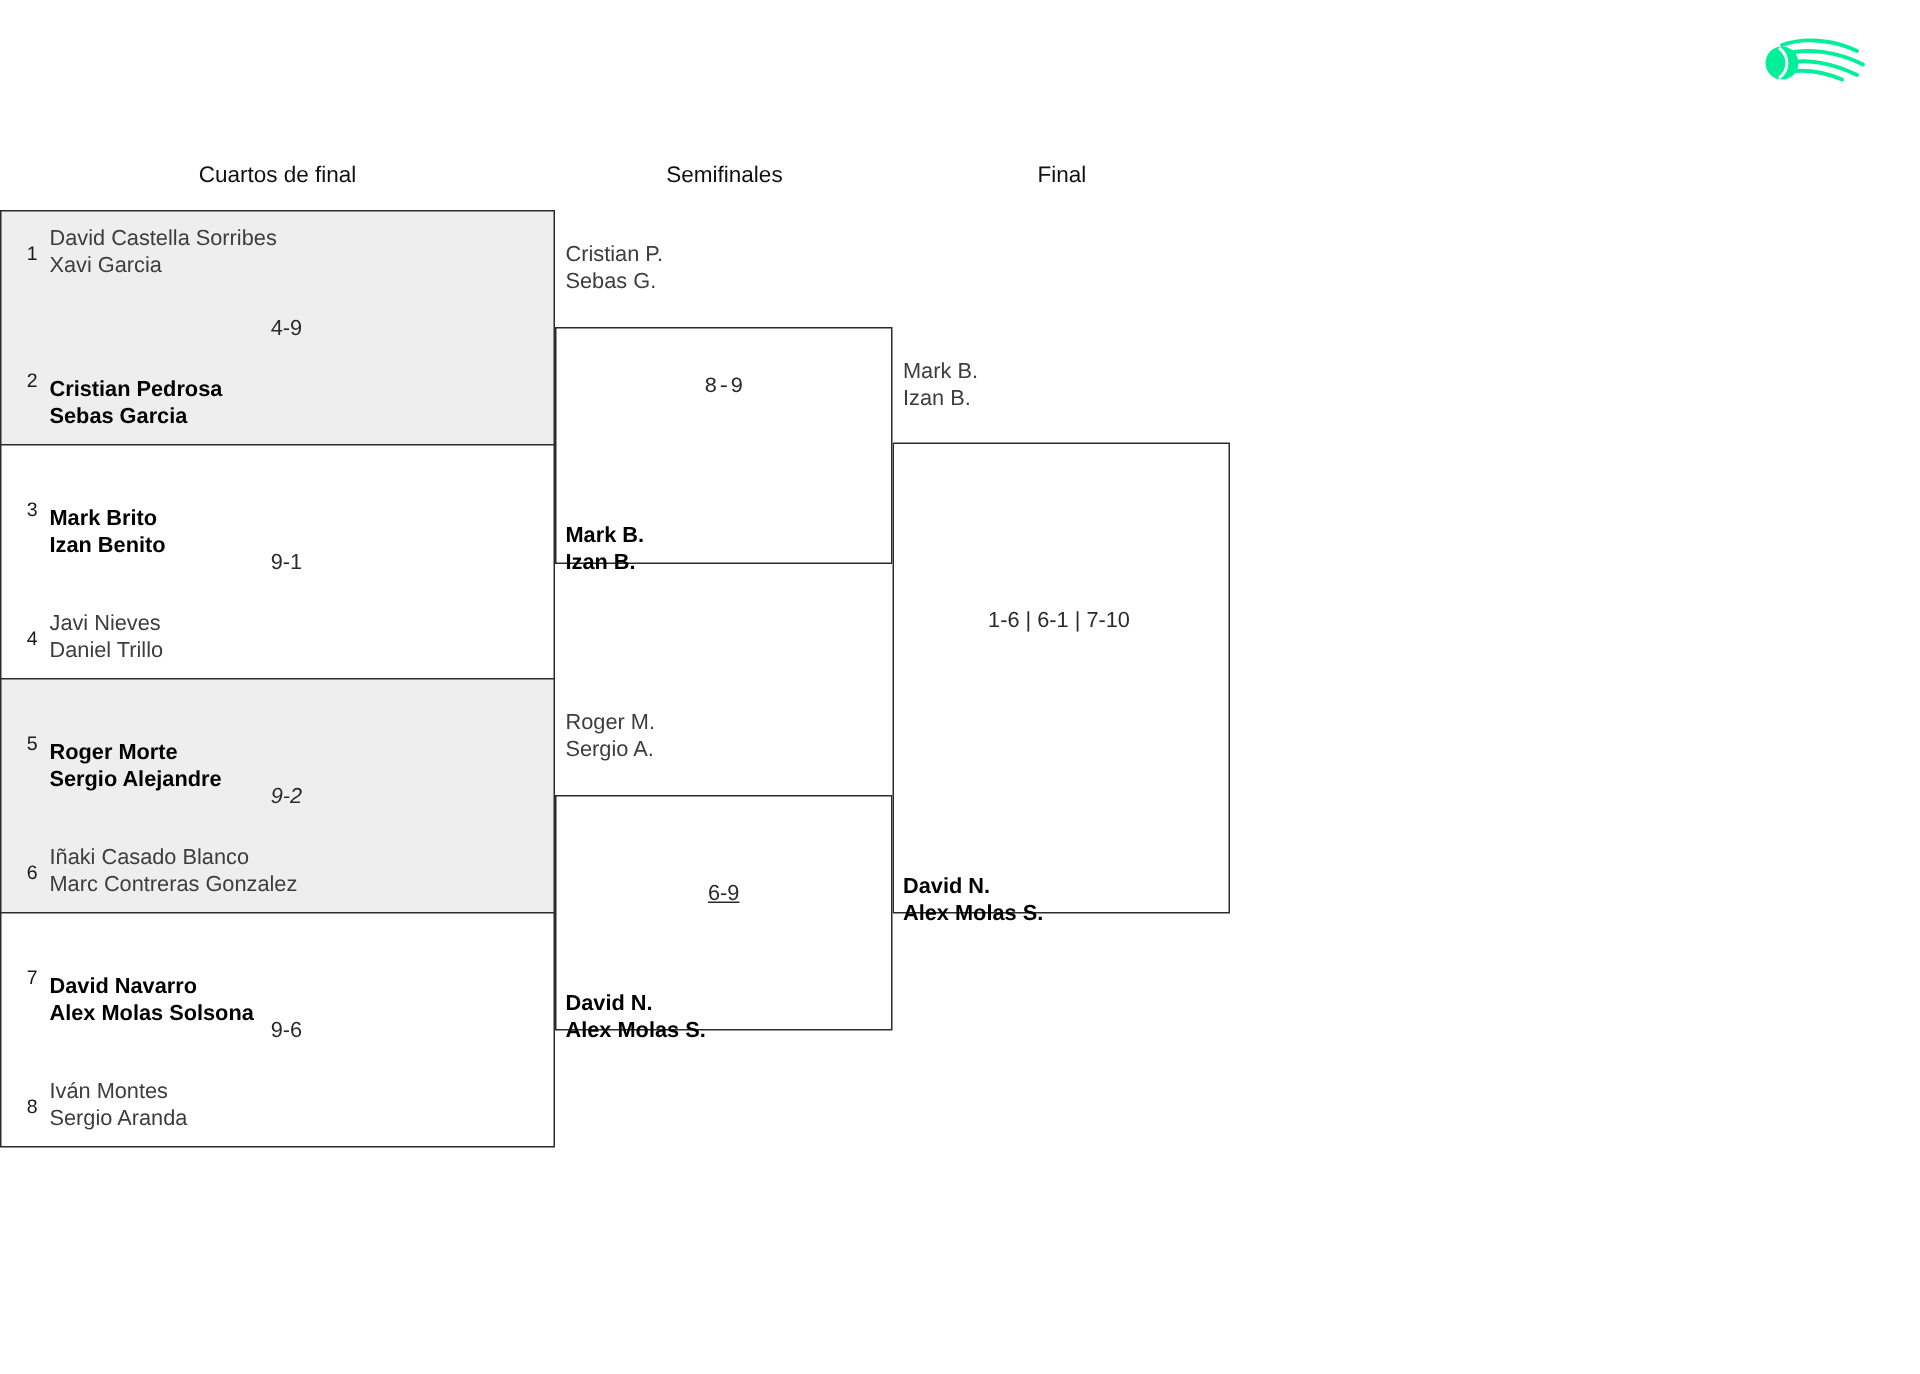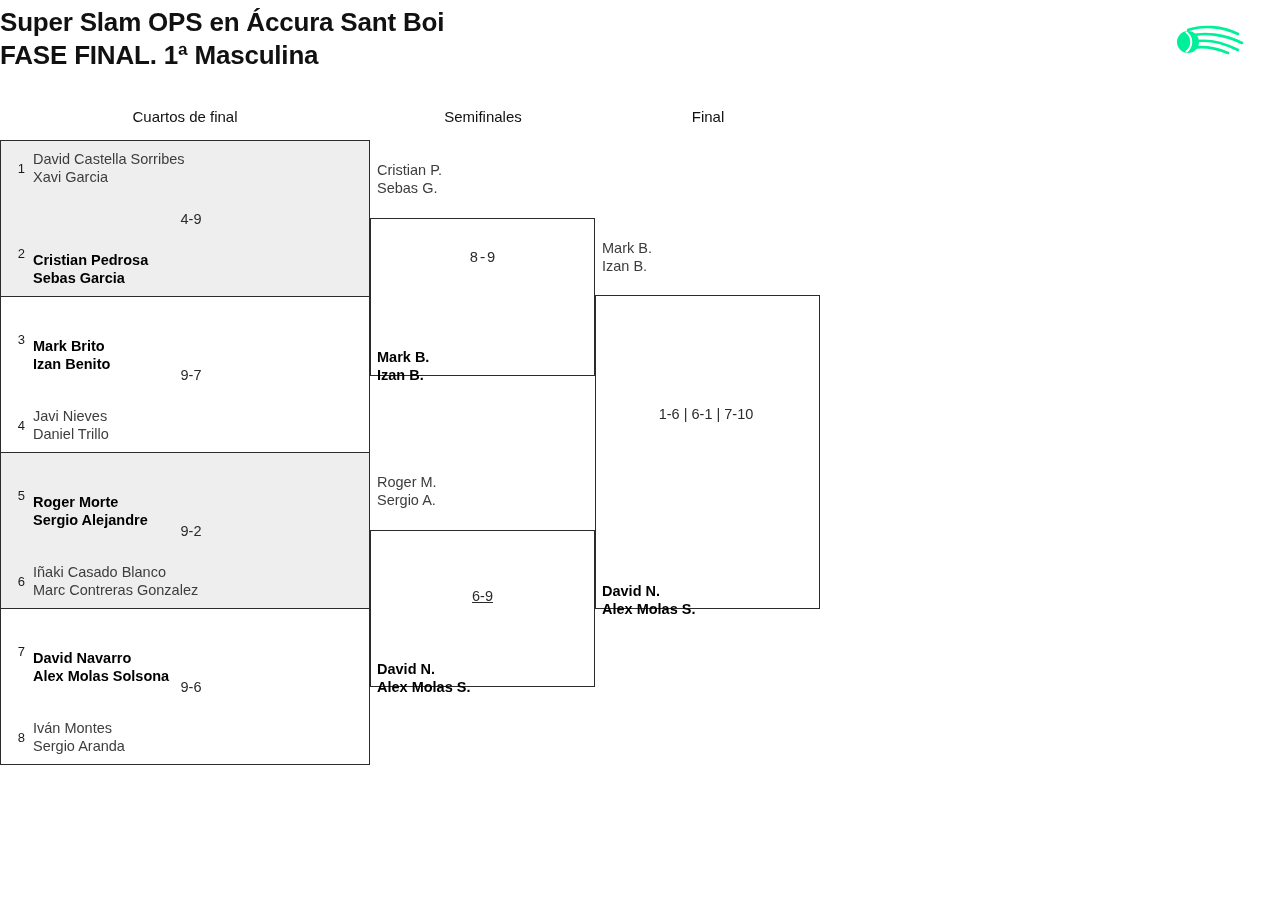--- a/index.html
+++ b/index.html
@@ -92,34 +92,32 @@
 
   
   .score {
     position: absolute;
     font-size: 14.5px; color: #2a2a2a; font-weight: 400;
     text-align: center; white-space: nowrap;
   }
   .sc-qf { width: 370px; left: 0px; padding-left: 12px; }
   .sc-qf1 { top: 211px; }
   .sc-qf2 { top: 367px; }
-  .sc-qf3 { top: 523px; }
+  .sc-qf3 { top: 523px; font-style: italic; }
   .sc-qf4 { top: 679px; }
   .sc-sf { width: 225px; left: 370px; }
   .sc-sf1 { top: 250px; font-family: Liberation Mono, monospace; }
   .sc-sf2 { top: 588px; text-decoration: underline; }
   .sc-fn { width: 222px; left: 595px; top: 406px; }
 </style>
 </head>
 <body>
 
 <div id="root">
 
-  <div class="title">Super Slam OPS en Áccura Sant Boi
-FASE FINAL. 1ª Masculina</div>
 
   <div class="logo">
     <svg viewBox="0 0 76 46" width="76" height="46" aria-hidden="true">
       <g fill="none" stroke="#00F09A" stroke-width="2.6" stroke-linecap="round">
         <path d="M16 12 C30 7, 50 8, 66 16"></path>
         <path d="M18 18 C32 14, 52 16, 70 25"></path>
         <path d="M20 24 C33 21, 50 24, 66 32"></path>
         <path d="M20 30 C31 28, 44 30, 56 35"></path>
       </g>
       <circle cx="16" cy="24" r="11" fill="#00F09A"></circle>
@@ -158,21 +156,21 @@
       </span>
     </div>
     <div class="team t-bot">
       <span class="seed">4</span>
       <span class="names loser">
         <span class="ln">Javi Nieves</span>
         <span class="ln">Daniel Trillo</span>
       </span>
     </div>
   </div>
-  <div class="score sc-qf sc-qf2">9-7</div>
+  <div class="score sc-qf sc-qf2">9-1</div>
 
   <div class="bx qf qf3 grey">
     <div class="team t-top">
       <span class="seed">5</span>
       <span class="names winner">
         <span class="ln">Roger Morte</span>
         <span class="ln">Sergio Alejandre</span>
       </span>
     </div>
     <div class="team t-bot">

